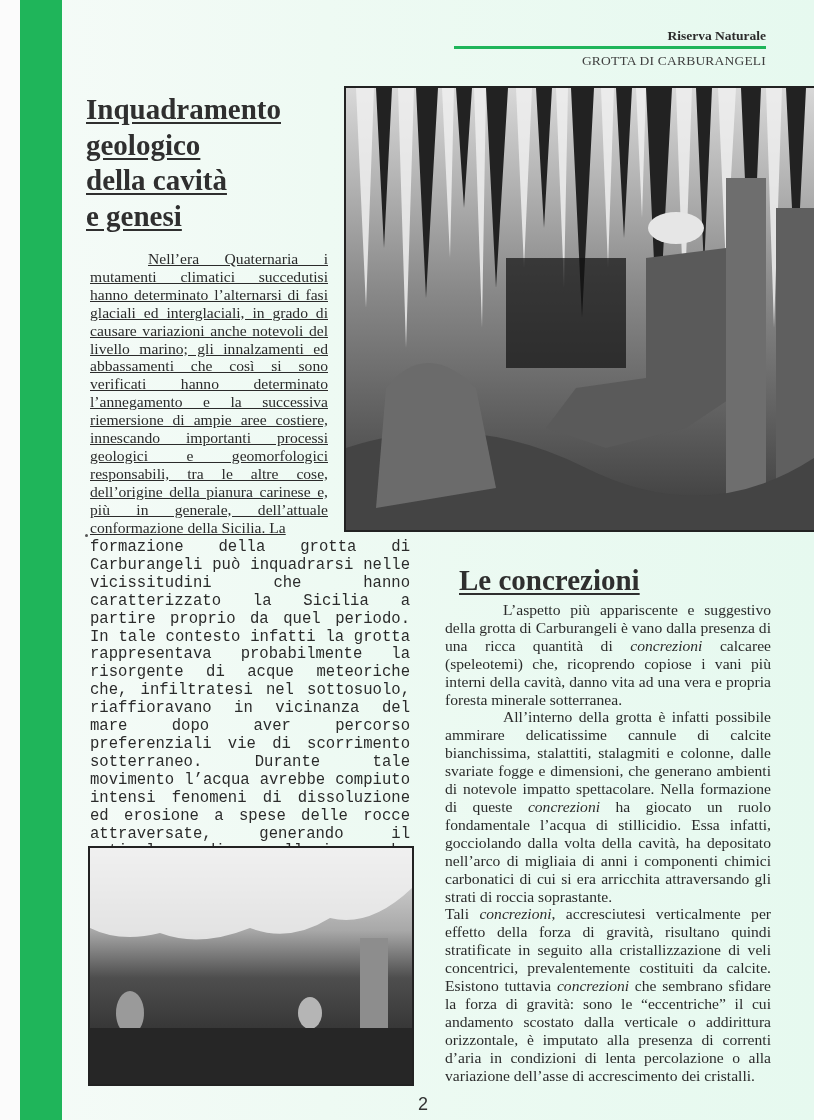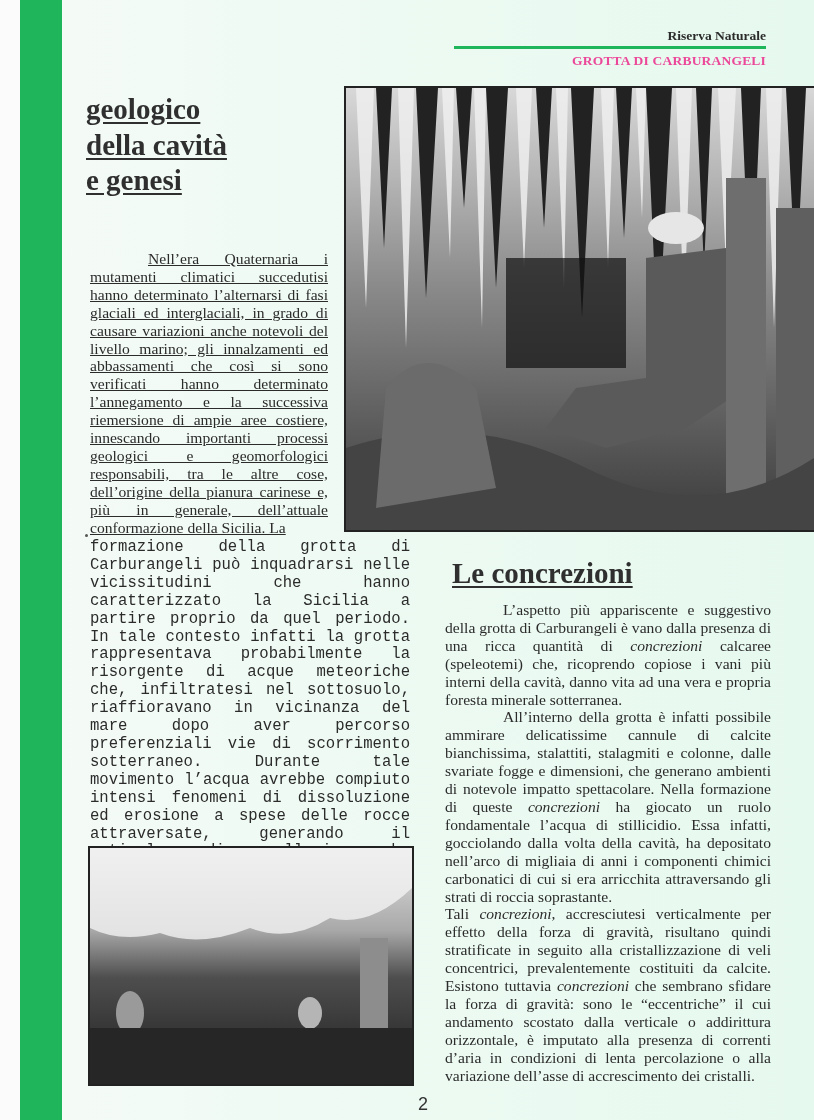--- a/index.html
+++ b/index.html
@@ -7,21 +7,21 @@
       width: 814px; height: 1120px; position: relative; overflow: hidden;
       background: linear-gradient(90deg, #f6fbf8 0%, #eefaf3 40%, #e6f9ef 100%);
       font-family: "Liberation Serif", serif; color: #2b2b2b;
     }
     .left-margin { position: absolute; left: 0; top: 0; width: 20px; height: 1120px; background: #fbfbfb; }
     .green-stripe { position: absolute; left: 20px; top: 0; width: 42px; height: 1120px; background: #1fb55a; }
 
     .running-head { position: absolute; right: 48px; top: 28px; width: 312px; text-align: right; }
     .running-head .rh-top { font-weight: bold; font-size: 13.5px; color: #2b2b2b; line-height: 16px; }
     .running-head .rh-rule { height: 3px; background: #1fb55a; margin: 2px 0 4px 0; width: 312px; }
-    .running-head .rh-bottom { font-weight: bold; font-size: 13.5px; letter-spacing: 0.2px; color: #ec4899; line-height: 16px; }
+    .running-head .rh-bottom { font-weight: normal; font-size: 13.5px; letter-spacing: 0.2px; color: #404040; line-height: 16px; }
 
     .h1 { position: absolute; left: 86px; top: 92px; width: 250px;
       font-weight: bold; font-size: 29px; line-height: 35.5px; text-decoration: underline; text-underline-offset: 3px; color: #2f2f2f; }
     .h1 span { display: block; }
 
     .col { position: absolute; font-size: 15.6px; line-height: 17.9px; text-align: justify; color: #2b2b2b; }
     .col p { margin: 0; }
     .col .indent { text-indent: 58px; }
     .col em { font-style: italic; }
 
@@ -44,20 +44,21 @@
 <div class="left-margin"></div>
 <div class="green-stripe"></div>
 
 <div class="running-head">
   <div class="rh-top">Riserva Naturale</div>
   <div class="rh-rule"></div>
   <div class="rh-bottom">GROTTA DI CARBURANGELI</div>
 </div>
 
 <h1 class="h1" style="margin:0;">
+  <span>Inquadramento</span>
   <span>geologico</span>
   <span>della cavità</span>
   <span>e genesi</span>
 </h1>
 
 <div class="col col-left-top">
   <p class="indent">Nell’era Quaternaria i mutamenti climatici succedutisi hanno determinato l’alternarsi di fasi glaciali ed interglaciali, in grado di causare variazioni anche notevoli del livello marino; gli innalzamenti ed abbassamenti che così si sono verificati hanno determinato l’annegamento e la successiva riemersione di ampie aree costiere, innescando importanti processi geologici e geomorfologici responsabili, tra le altre cose, dell’origine della pianura carinese e, più in generale, dell’attuale conformazione della Sicilia. La</p>
 </div>
 
 <div class="dot"></div>
@@ -106,21 +107,21 @@
     <g fill="#f2f2f2" opacity="0.8">
       <path d="M0,0 L322,0 L322,40 Q280,80 240,70 Q200,95 160,80 Q110,100 70,85 Q30,95 0,80Z"></path>
     </g>
     <rect x="270" y="90" width="28" height="90" fill="#8d8d8d"></rect>
     <ellipse cx="40" cy="165" rx="14" ry="22" fill="#9a9a9a"></ellipse>
     <ellipse cx="220" cy="165" rx="12" ry="16" fill="#b5b5b5"></ellipse>
     <rect x="0" y="180" width="322" height="56" fill="#262626"></rect>
   </svg>
 </div>
 
-<h2 class="h2" style="margin:9px;">Le concrezioni</h2>
+<h2 class="h2" style="margin:16px;">Le concrezioni</h2>
 
 <div class="col col-right">
   <p class="indent"><span>L’aspetto più appariscente e suggestivo della grotta di Carburangeli è vano dalla presenza di una ricca quantità di </span><em>concrezioni</em><span> calcaree (speleotemi) che, ricoprendo copiose i vani più interni della cavità, danno vita ad una vera e propria foresta minerale sotterranea.</span></p>
   <p class="indent"><span>All’interno della grotta è infatti possibile ammirare delicatissime cannule di calcite bianchissima, stalattiti, stalagmiti e colonne, dalle svariate fogge e dimensioni, che generano ambienti di notevole impatto spettacolare. Nella formazione di queste </span><em>concrezioni</em><span> ha giocato un ruolo fondamentale l’acqua di stillicidio. Essa infatti, gocciolando dalla volta della cavità, ha depositato nell’arco di migliaia di anni i componenti chimici carbonatici di cui si era arricchita attraversando gli strati di roccia soprastante.</span></p>
   <p><span>Tali </span><em>concrezioni</em><span>, accresciutesi verticalmente per effetto della forza di gravità, risultano quindi stratificate in seguito alla cristallizzazione di veli concentrici, prevalentemente costituiti da calcite. Esistono tuttavia </span><em>concrezioni</em><span> che sembrano sfidare la forza di gravità: sono le “eccentriche” il cui andamento scostato dalla verticale o addirittura orizzontale, è imputato alla presenza di correnti d’aria in condizioni di lenta percolazione o alla variazione dell’asse di accrescimento dei cristalli.</span></p>
 </div>
 
 <div class="page-number">2</div>
 
 </body></html>

